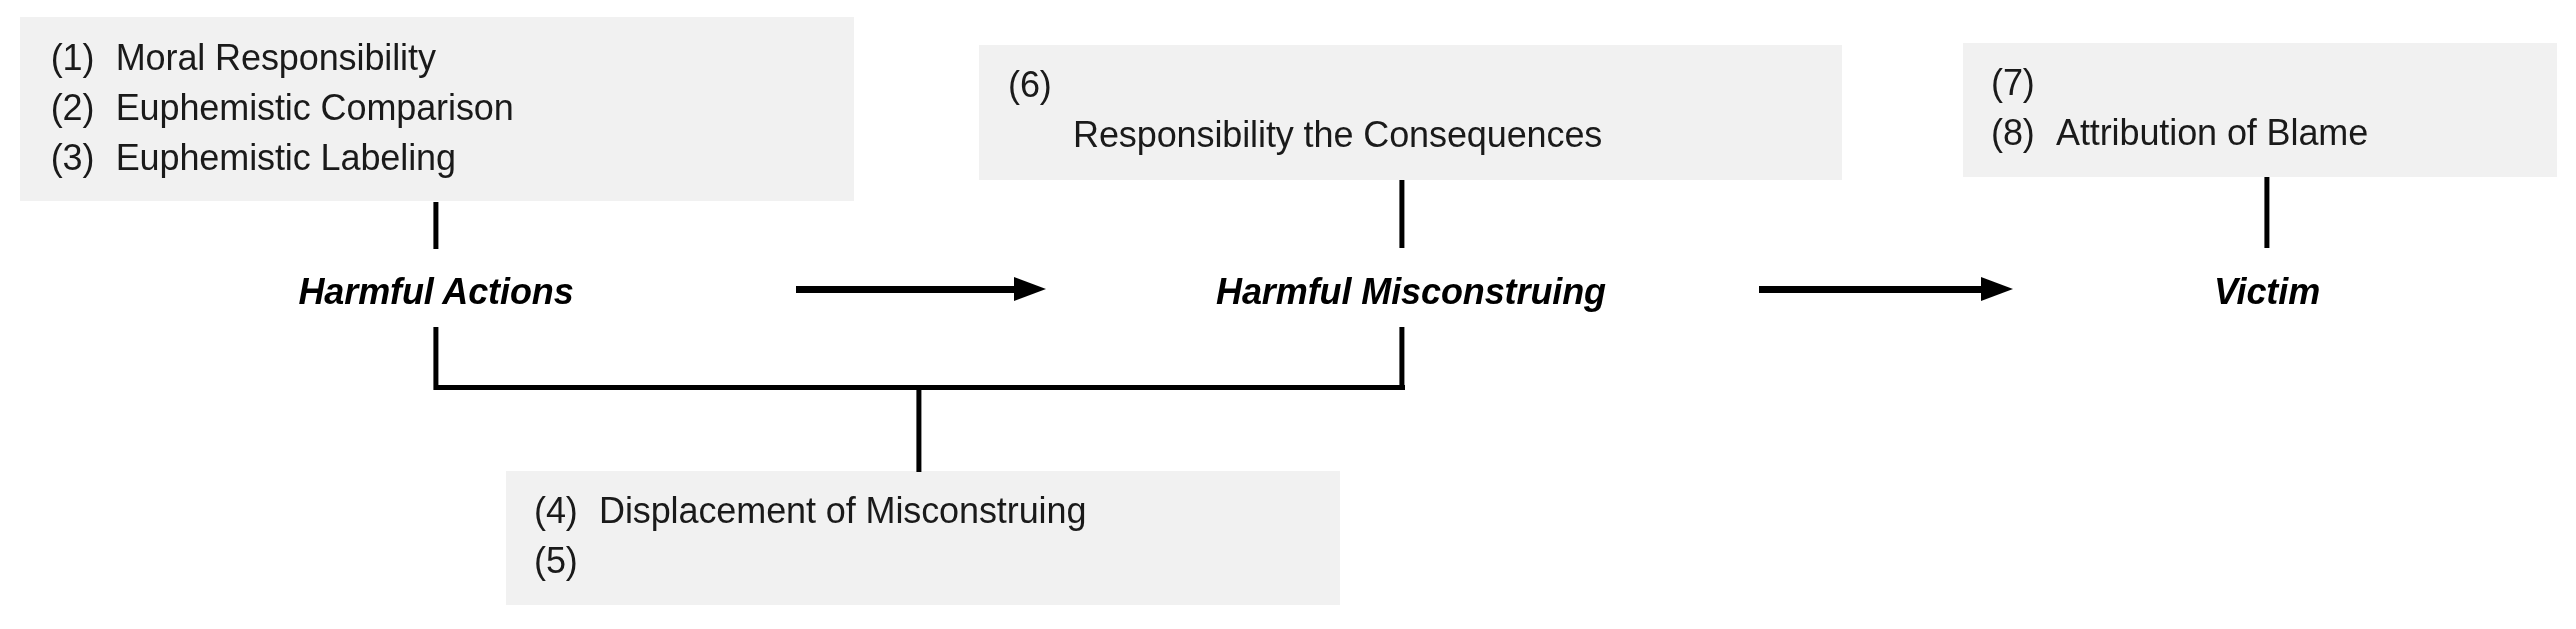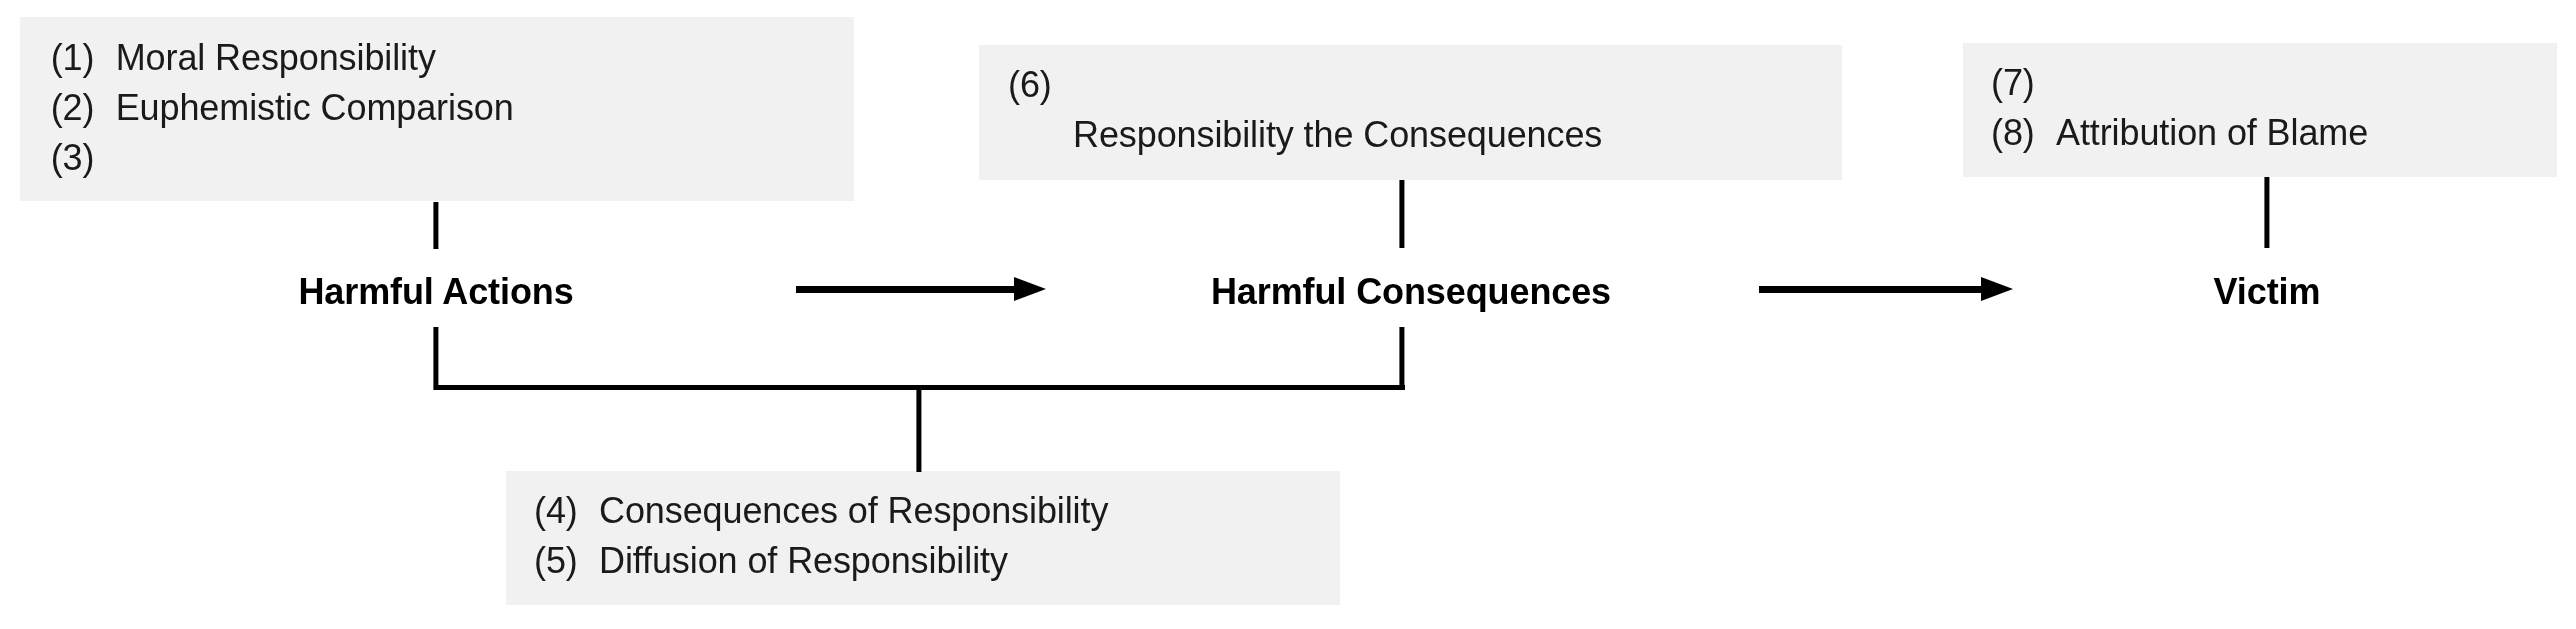--- a/index.html
+++ b/index.html
@@ -49,20 +49,21 @@
   
   .node-label {
     position: absolute;
     font-size: 36px;
     font-weight: bold;
     color: #000000;
     white-space: nowrap;
     text-align: center;
     letter-spacing: -0.1px;
     transform: translateX(-50%);
+    font-style: italic;
   }
 
   
   .vline {
     position: absolute;
     width: 5.2px;
     background: #000000;
     transform: translateX(-50%);
   }
   .hline {
@@ -102,20 +103,21 @@
       <div class="line">
         <span class="num">(1)</span>
         <span class="txt">Moral Responsibility</span>
       </div>
       <div class="line">
         <span class="num">(2)</span>
         <span class="txt">Euphemistic Comparison</span>
       </div>
       <div class="line">
         <span class="num">(3)</span>
+        <span class="txt">Euphemistic Labeling</span>
       </div>
     </div>
   </div>
 
   <div class="box" style="left:979px; top:45px; width:863px; height:135px;">
     <div class="box-lines" style="left:29px; top:15px;">
       <div class="line">
         <span class="num">(6)</span>
       </div>
       <div class="line cont">
@@ -134,38 +136,37 @@
         <span class="num">(8)</span>
         <span class="txt">Attribution of Blame</span>
       </div>
     </div>
   </div>
 
   <div class="box" style="left:506px; top:471px; width:834px; height:134px;">
     <div class="box-lines" style="left:28px; top:14.5px;">
       <div class="line">
         <span class="num">(4)</span>
-        <span class="txt">Consequences of Responsibility</span>
+        <span class="txt">Displacement of Misconstruing</span>
       </div>
       <div class="line">
         <span class="num">(5)</span>
-        <span class="txt">Diffusion of Responsibility</span>
       </div>
     </div>
   </div>
 
   <div class="vline" style="left:436px; top:202px; height:47px;"></div>
 
   <div class="vline" style="left:1402px; top:180px; height:68px;"></div>
 
   <div class="vline" style="left:2267px; top:177px; height:71px;"></div>
 
   <div class="node-label" style="left:436px; top:271px;">Harmful Actions</div>
 
-  <div class="node-label" style="left:1411px; top:271px;">Harmful Consequences</div>
+  <div class="node-label" style="left:1411px; top:271px;">Harmful Misconstruing</div>
 
   <div class="node-label" style="left:2267px; top:271px;">Victim</div>
 
   <div class="arrow" style="left:796px; top:277px; width:250px;">
     <div class="shaft" style="width:220px;"></div>
     <div class="head" style="left:218px;"></div>
   </div>
 
   <div class="arrow" style="left:1759px; top:277px; width:255px;">
     <div class="shaft" style="width:225px;"></div>

